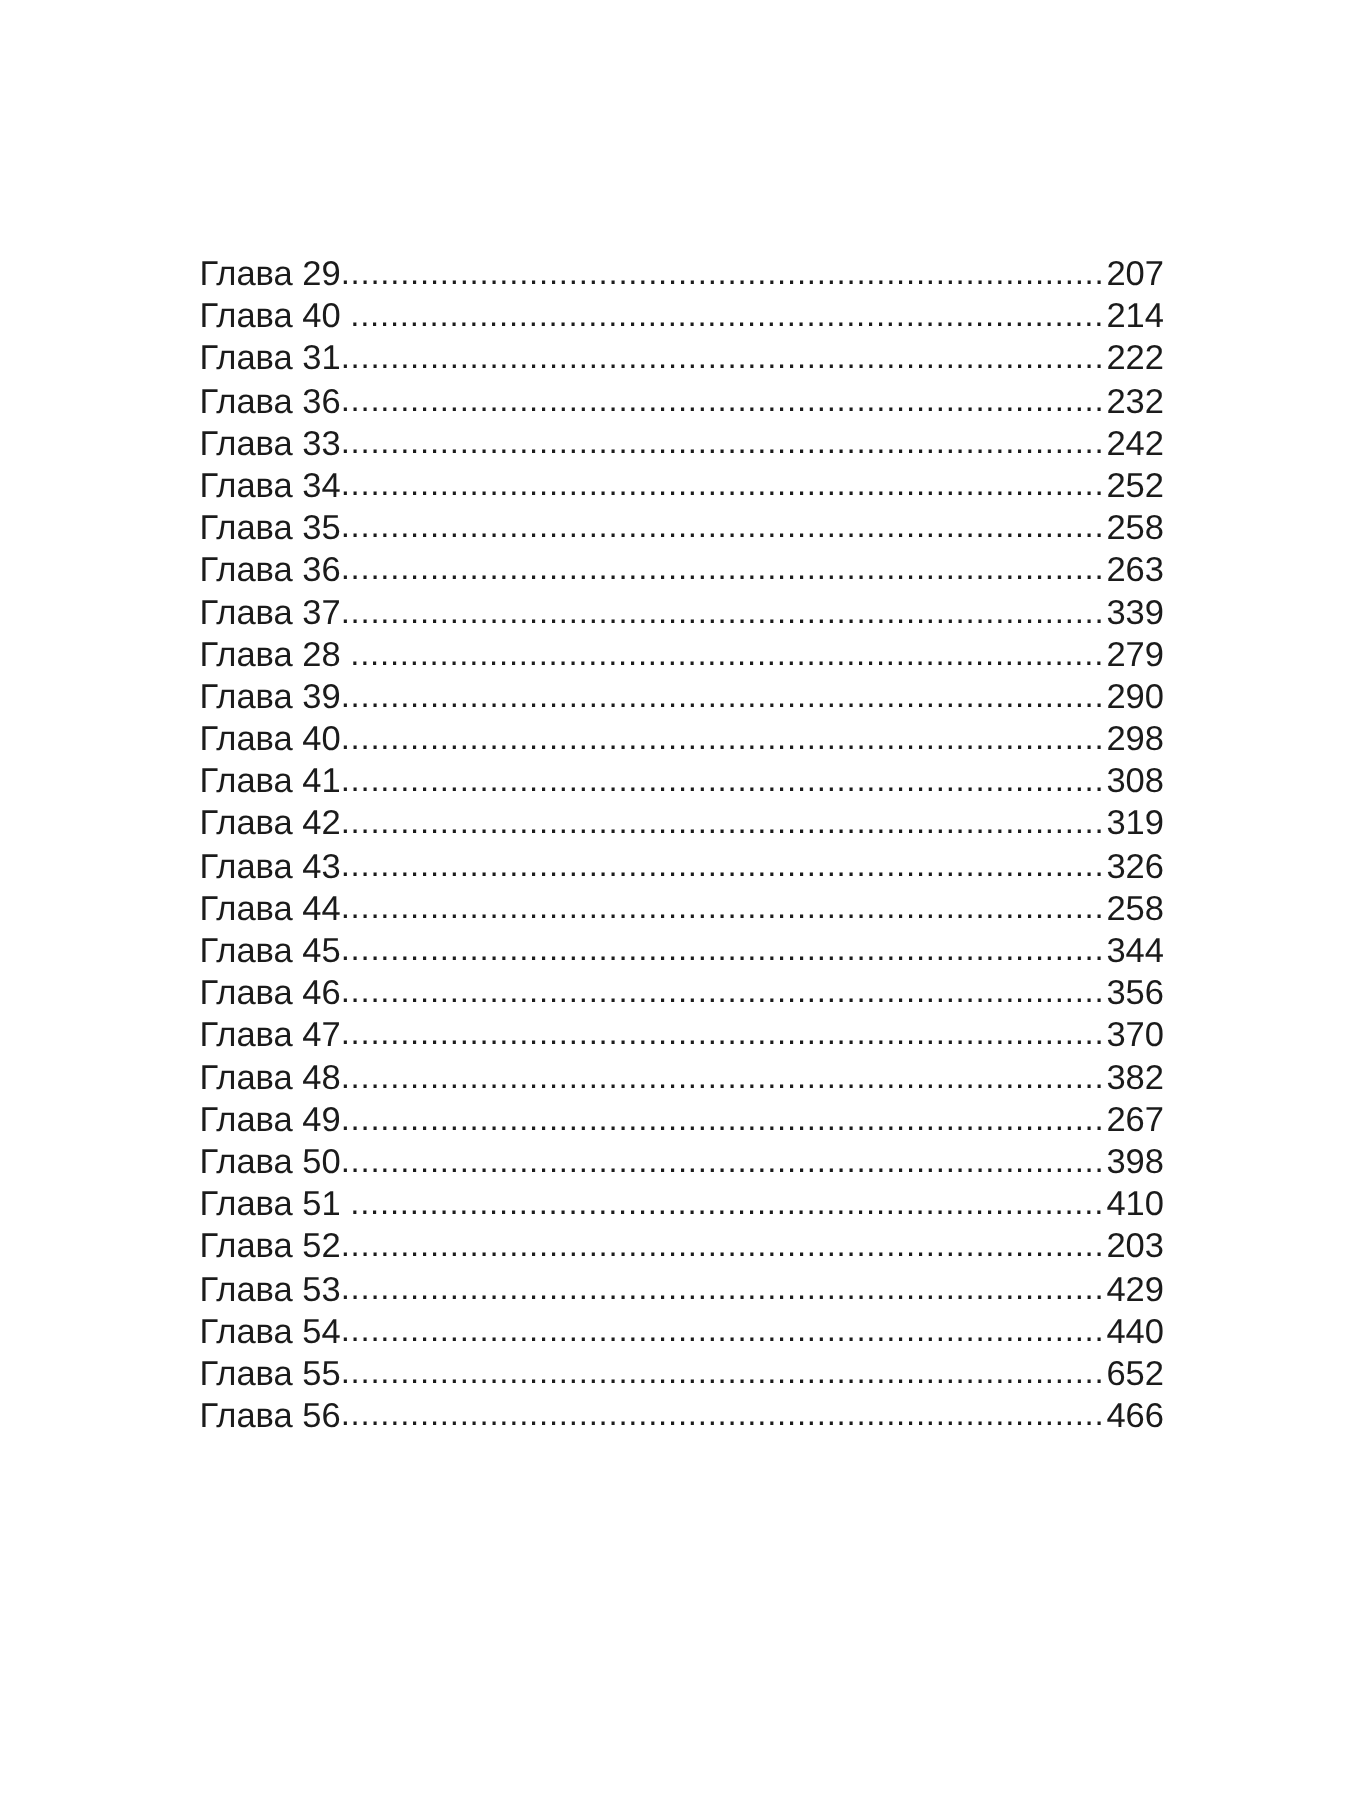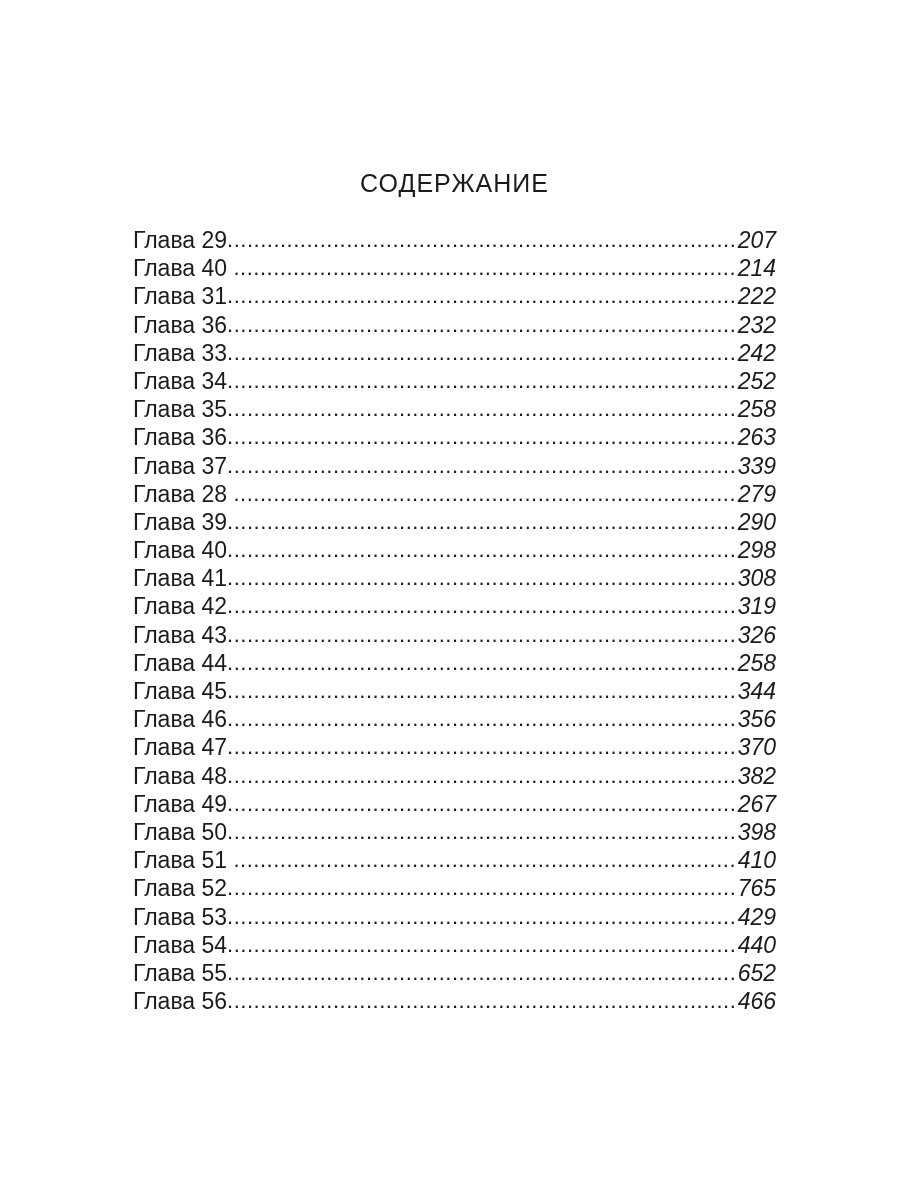--- a/index.html
+++ b/index.html
@@ -47,28 +47,26 @@
     flex: 1 1 auto;
     overflow: hidden;
     white-space: nowrap;
     font-size: 22px;
     letter-spacing: 0.5px;
     min-width: 0;
   }
   .page-num {
     white-space: pre;
     flex: 0 0 auto;
-    font-style: italic;
   }
 </style>
 </head>
 <body style="background: rgb(255, 255, 255); color: rgb(27, 27, 27);">
 
 <div class="content">
-  <h1 class="title">СОДЕРЖАНИЕ</h1>
   <div class="toc-list" id="toc-list">
       <div class="row">
         <span class="chapter">Глава 29</span>
         <span class="dots">................................................................................................................................................................</span>
         <span class="page-num">207</span>
       </div>
       <div class="row">
         <span class="chapter">Глава 40 </span>
         <span class="dots">................................................................................................................................................................</span>
         <span class="page-num">214</span>
@@ -174,21 +172,21 @@
         <span class="page-num">398</span>
       </div>
       <div class="row">
         <span class="chapter">Глава 51 </span>
         <span class="dots">................................................................................................................................................................</span>
         <span class="page-num">410</span>
       </div>
       <div class="row">
         <span class="chapter">Глава 52</span>
         <span class="dots">................................................................................................................................................................</span>
-        <span class="page-num">765</span>
+        <span class="page-num">203</span>
       </div>
       <div class="row">
         <span class="chapter">Глава 53</span>
         <span class="dots">................................................................................................................................................................</span>
         <span class="page-num">429</span>
       </div>
       <div class="row">
         <span class="chapter">Глава 54</span>
         <span class="dots">................................................................................................................................................................</span>
         <span class="page-num">440</span>

